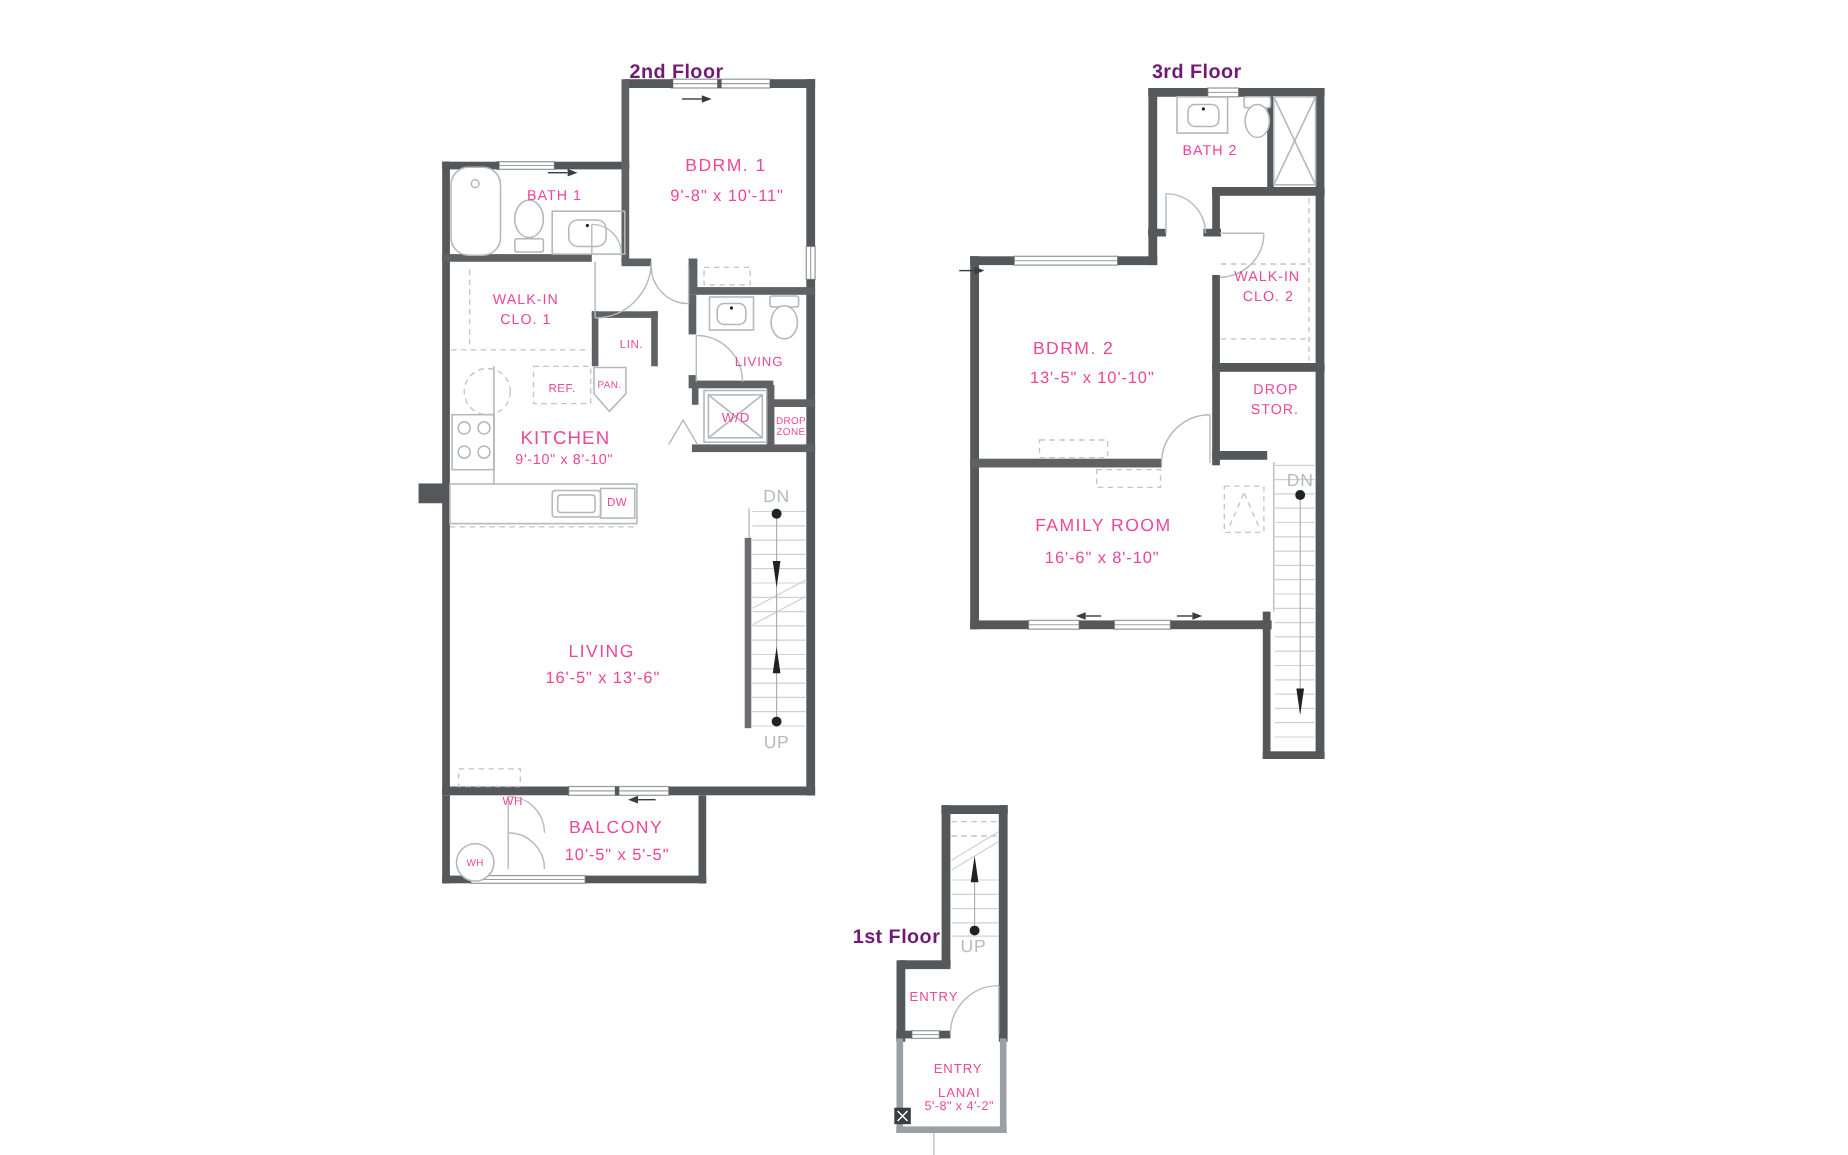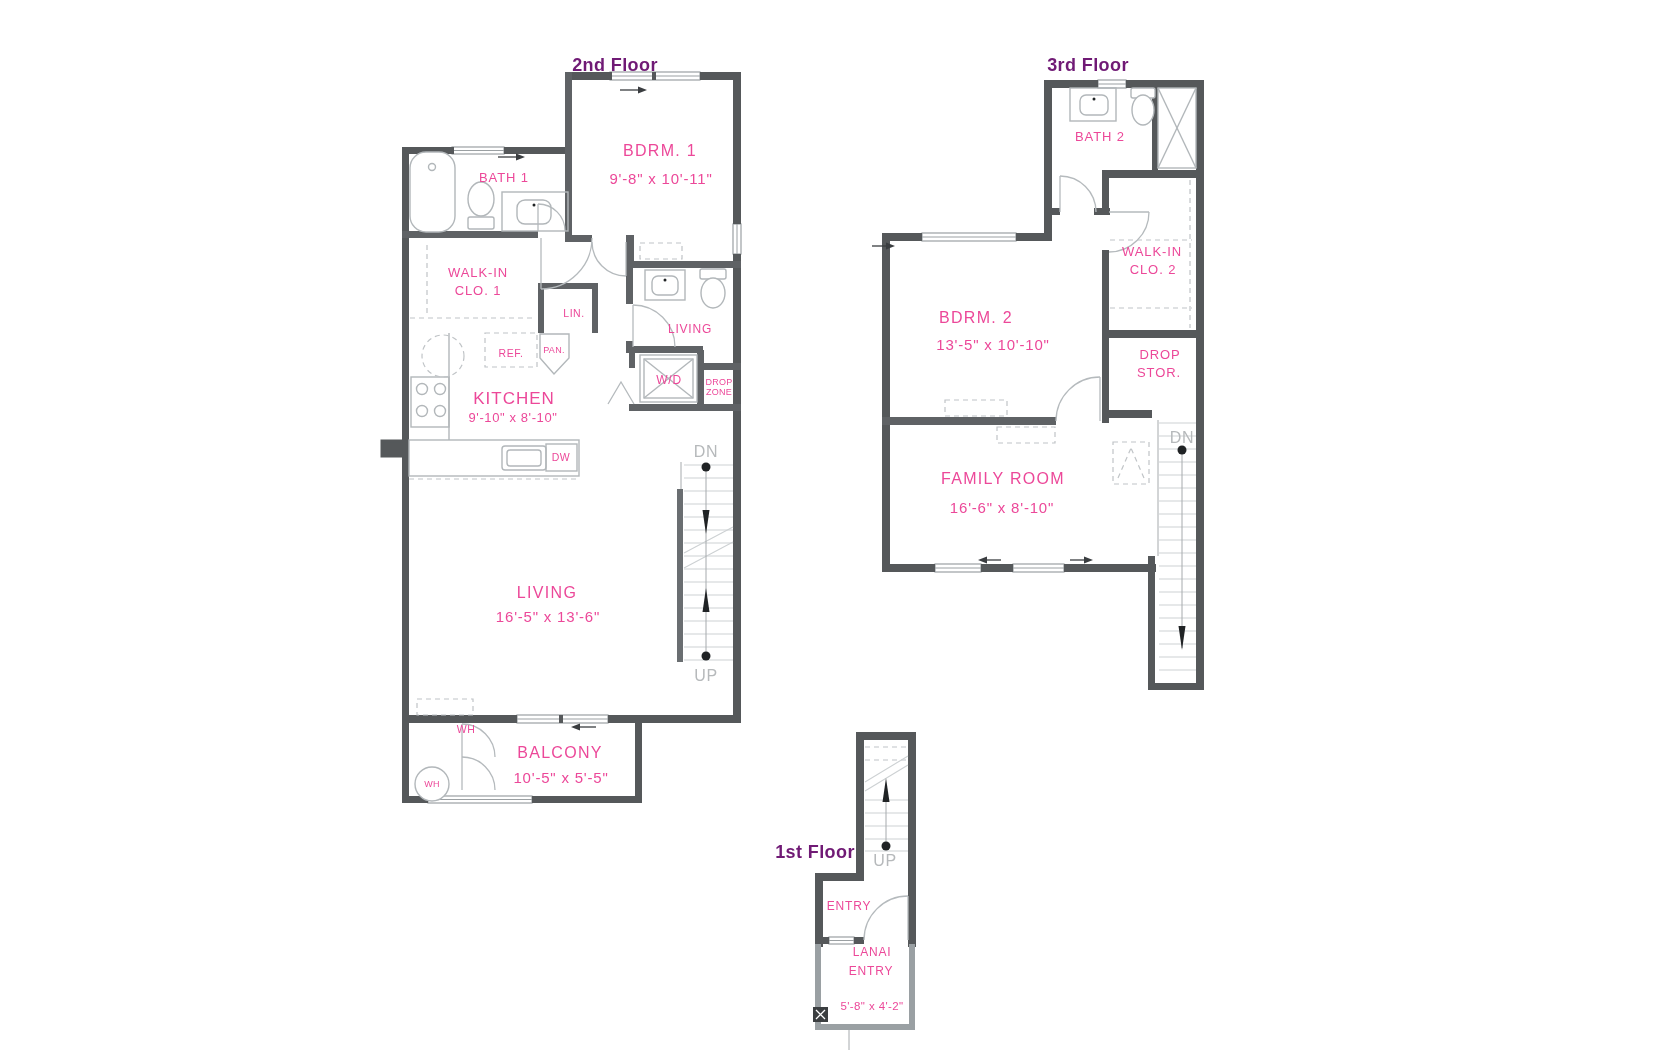--- a/index.html
+++ b/index.html
@@ -346,16 +346,16 @@
   <div class="lbl small" style="left:1160px;top:354px">DROP</div>
   <div class="lbl small" style="left:1159px;top:372px">STOR.</div>
   <div class="lbl room" style="left:1003px;top:479px">FAMILY ROOM</div>
   <div class="lbl dims" style="left:1002px;top:507px">16'-6" x 8'-10"</div>
   <div class="lbl stair" style="left:1182px;top:438px">DN</div>
 
   <div class="lbl ftitle" style="left:815px;top:852px">1st Floor</div>
   <div class="lbl stair" style="left:885px;top:861px">UP</div>
   <div class="lbl small12" style="left:849px;top:906px">ENTRY</div>
   <div class="lbl small12" style="left:871px;top:971px">ENTRY</div>
-  <div class="lbl small12" style="left:872px;top:952px">LANAI</div>
+  <div class="lbl small12" style="left:872px;top:993px">LANAI</div>
   <div class="lbl dimsxs" style="left:872px;top:1006px">5'-8" x 4'-2"</div>
 </div>
 </div>
 
 </body></html>

